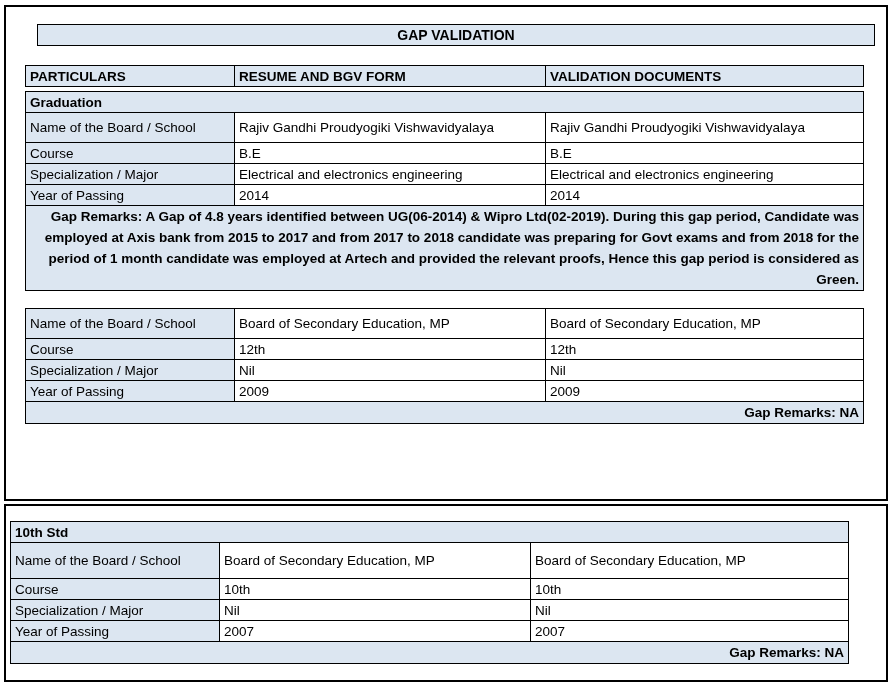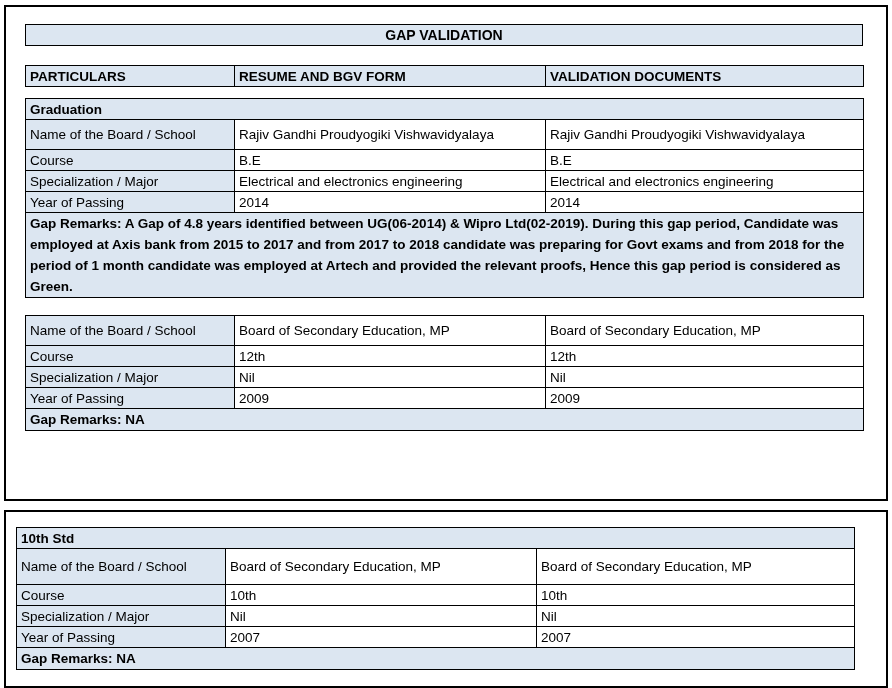--- a/index.html
+++ b/index.html
@@ -12,60 +12,62 @@
   .panel {
     border: 2px solid #000000;
     margin: 0 4px;
   }
   .panel-top {
     margin-top: 5px;
     height: 496px;
     padding: 17px 0 0 19px;
   }
   .panel-bottom {
-    margin-top: 9px;
+    margin-top: 3px;
     height: 178px;
-    padding: 15px 0 0 10px;
+    padding: 15px 0 0 4px;
   }
   .title-bar {
     width: 838px;
     height: 22px;
     border: 1px solid #000000;
     background: #dce6f1;
     font-weight: bold;
     font-size: 14px;
     text-align: center;
     line-height: 21px;
     margin-bottom: 19px;
+    margin-left: 12px;
   }
   table.grid {
     border-collapse: collapse;
     table-layout: fixed;
     width: 838px;
     font-size: 13.5px;
   }
   table.grid td {
     border: 1px solid #000000;
     padding: 0 4px;
     height: 21px;
     vertical-align: middle;
     overflow: hidden;
   }
   td.fill { background: #dce6f1; }
   td.b { font-weight: bold; }
-  .mb19 { margin-bottom: 11px; }
+  .mb19 { margin-bottom: 4px; }
   .mb17 { margin-bottom: 17px; }
   tr.tall td { height: 30px; }
   tr.taller td { height: 36px; }
   td.remarks {
     background: #dce6f1;
     font-weight: bold;
     line-height: 21px;
     padding: 3px 6px 6px 5px;
     white-space: normal;
+    text-align: right;
   }
   col.c1 { width: 209px; }
   col.c2 { width: 311px; }
   col.c3 { width: 318px; }
 </style>
 </head>
 <body>
 
 <div class="panel panel-top">
 

